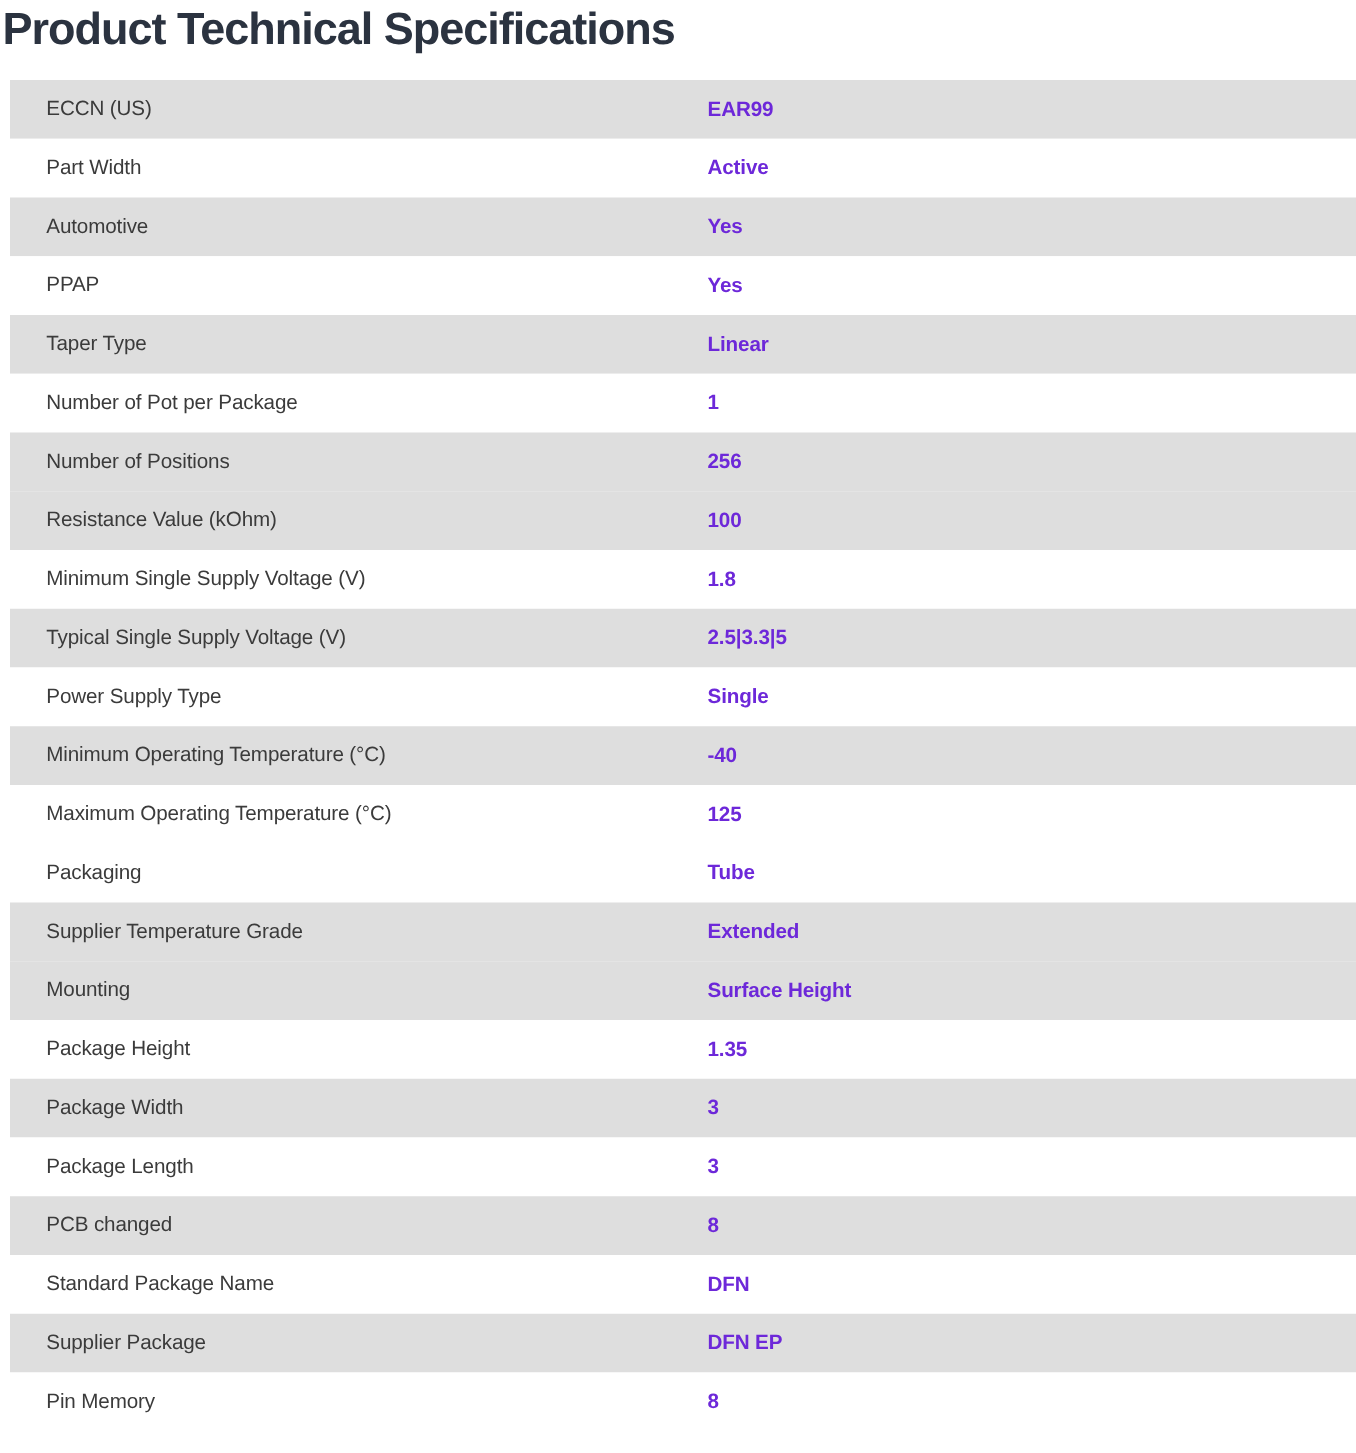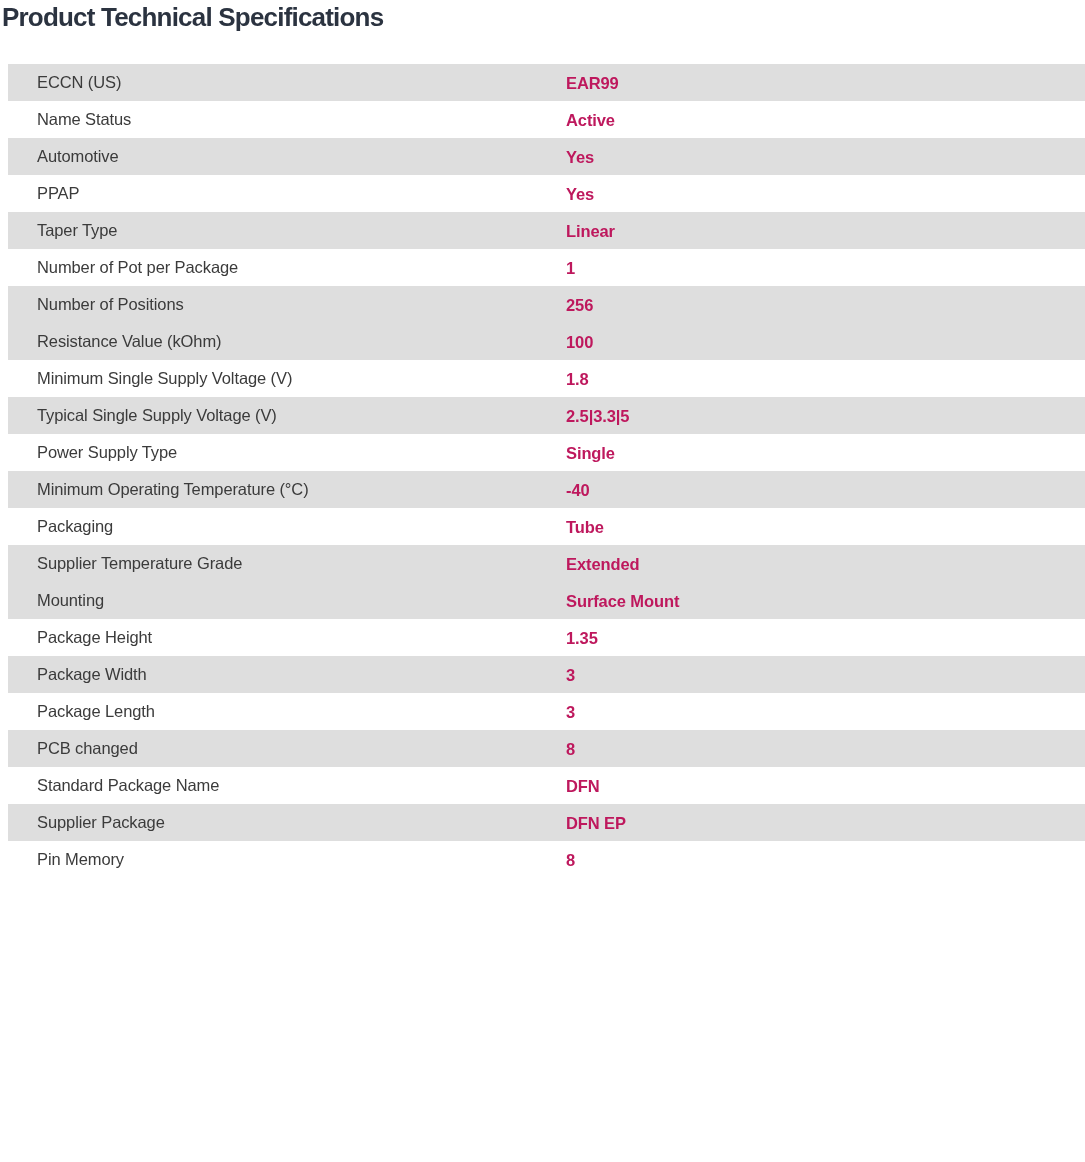--- a/index.html
+++ b/index.html
@@ -15,35 +15,35 @@
     position: relative;
     width: 1085px;
     height: 1162px;
     background: #ffffff;
   }
   .page-title {
     position: absolute;
     left: 2px;
     top: 2px;
     margin: 0;
-    font-size: 26px;
+    font-size: 36px;
     font-weight: 700;
     letter-spacing: -0.8px;
     color: #2b3340;
     white-space: nowrap;
   }
   .spec-table {
     position: absolute;
     top: 64px;
     left: 8px;
     right: 0;
   }
   .spec-row {
     position: relative;
-    height: 37px;
+    height: 47px;
     display: flex;
     align-items: center;
     background: #ffffff;
   }
   .spec-row.striped {
     background: #dedede;
   }
   .spec-label {
     margin-left: 29px;
     font-size: 16.5px;
@@ -52,38 +52,38 @@
     white-space: nowrap;
   }
   .spec-value {
     position: absolute;
     left: 558px;
     top: 50%;
     transform: translateY(-50%);
     font-size: 16.5px;
     font-weight: 700;
     letter-spacing: -0.1px;
-    color: #be185d;
+    color: #6d28d9;
     white-space: nowrap;
   }
 </style>
 </head>
 <body>
 
 <div class="page">
   <h1 class="page-title">Product Technical Specifications</h1>
 
   <div class="spec-table">
   <div class="spec-row striped">
     <span class="spec-label">ECCN (US)</span>
     <span class="spec-value">EAR99</span>
   </div>
 
   <div class="spec-row">
-    <span class="spec-label">Name Status</span>
+    <span class="spec-label">Part Width</span>
     <span class="spec-value">Active</span>
   </div>
 
   <div class="spec-row striped">
     <span class="spec-label">Automotive</span>
     <span class="spec-value">Yes</span>
   </div>
 
   <div class="spec-row">
     <span class="spec-label">PPAP</span>
@@ -126,34 +126,38 @@
   <div class="spec-row">
     <span class="spec-label">Power Supply Type</span>
     <span class="spec-value">Single</span>
   </div>
 
   <div class="spec-row striped">
     <span class="spec-label">Minimum Operating Temperature (°C)</span>
     <span class="spec-value">-40</span>
   </div>
 
+  <div class="spec-row">
+    <span class="spec-label">Maximum Operating Temperature (°C)</span>
+    <span class="spec-value">125</span>
+  </div>
 
   <div class="spec-row">
     <span class="spec-label">Packaging</span>
     <span class="spec-value">Tube</span>
   </div>
 
   <div class="spec-row striped">
     <span class="spec-label">Supplier Temperature Grade</span>
     <span class="spec-value">Extended</span>
   </div>
 
   <div class="spec-row striped">
     <span class="spec-label">Mounting</span>
-    <span class="spec-value">Surface Mount</span>
+    <span class="spec-value">Surface Height</span>
   </div>
 
   <div class="spec-row">
     <span class="spec-label">Package Height</span>
     <span class="spec-value">1.35</span>
   </div>
 
   <div class="spec-row striped">
     <span class="spec-label">Package Width</span>
     <span class="spec-value">3</span>

